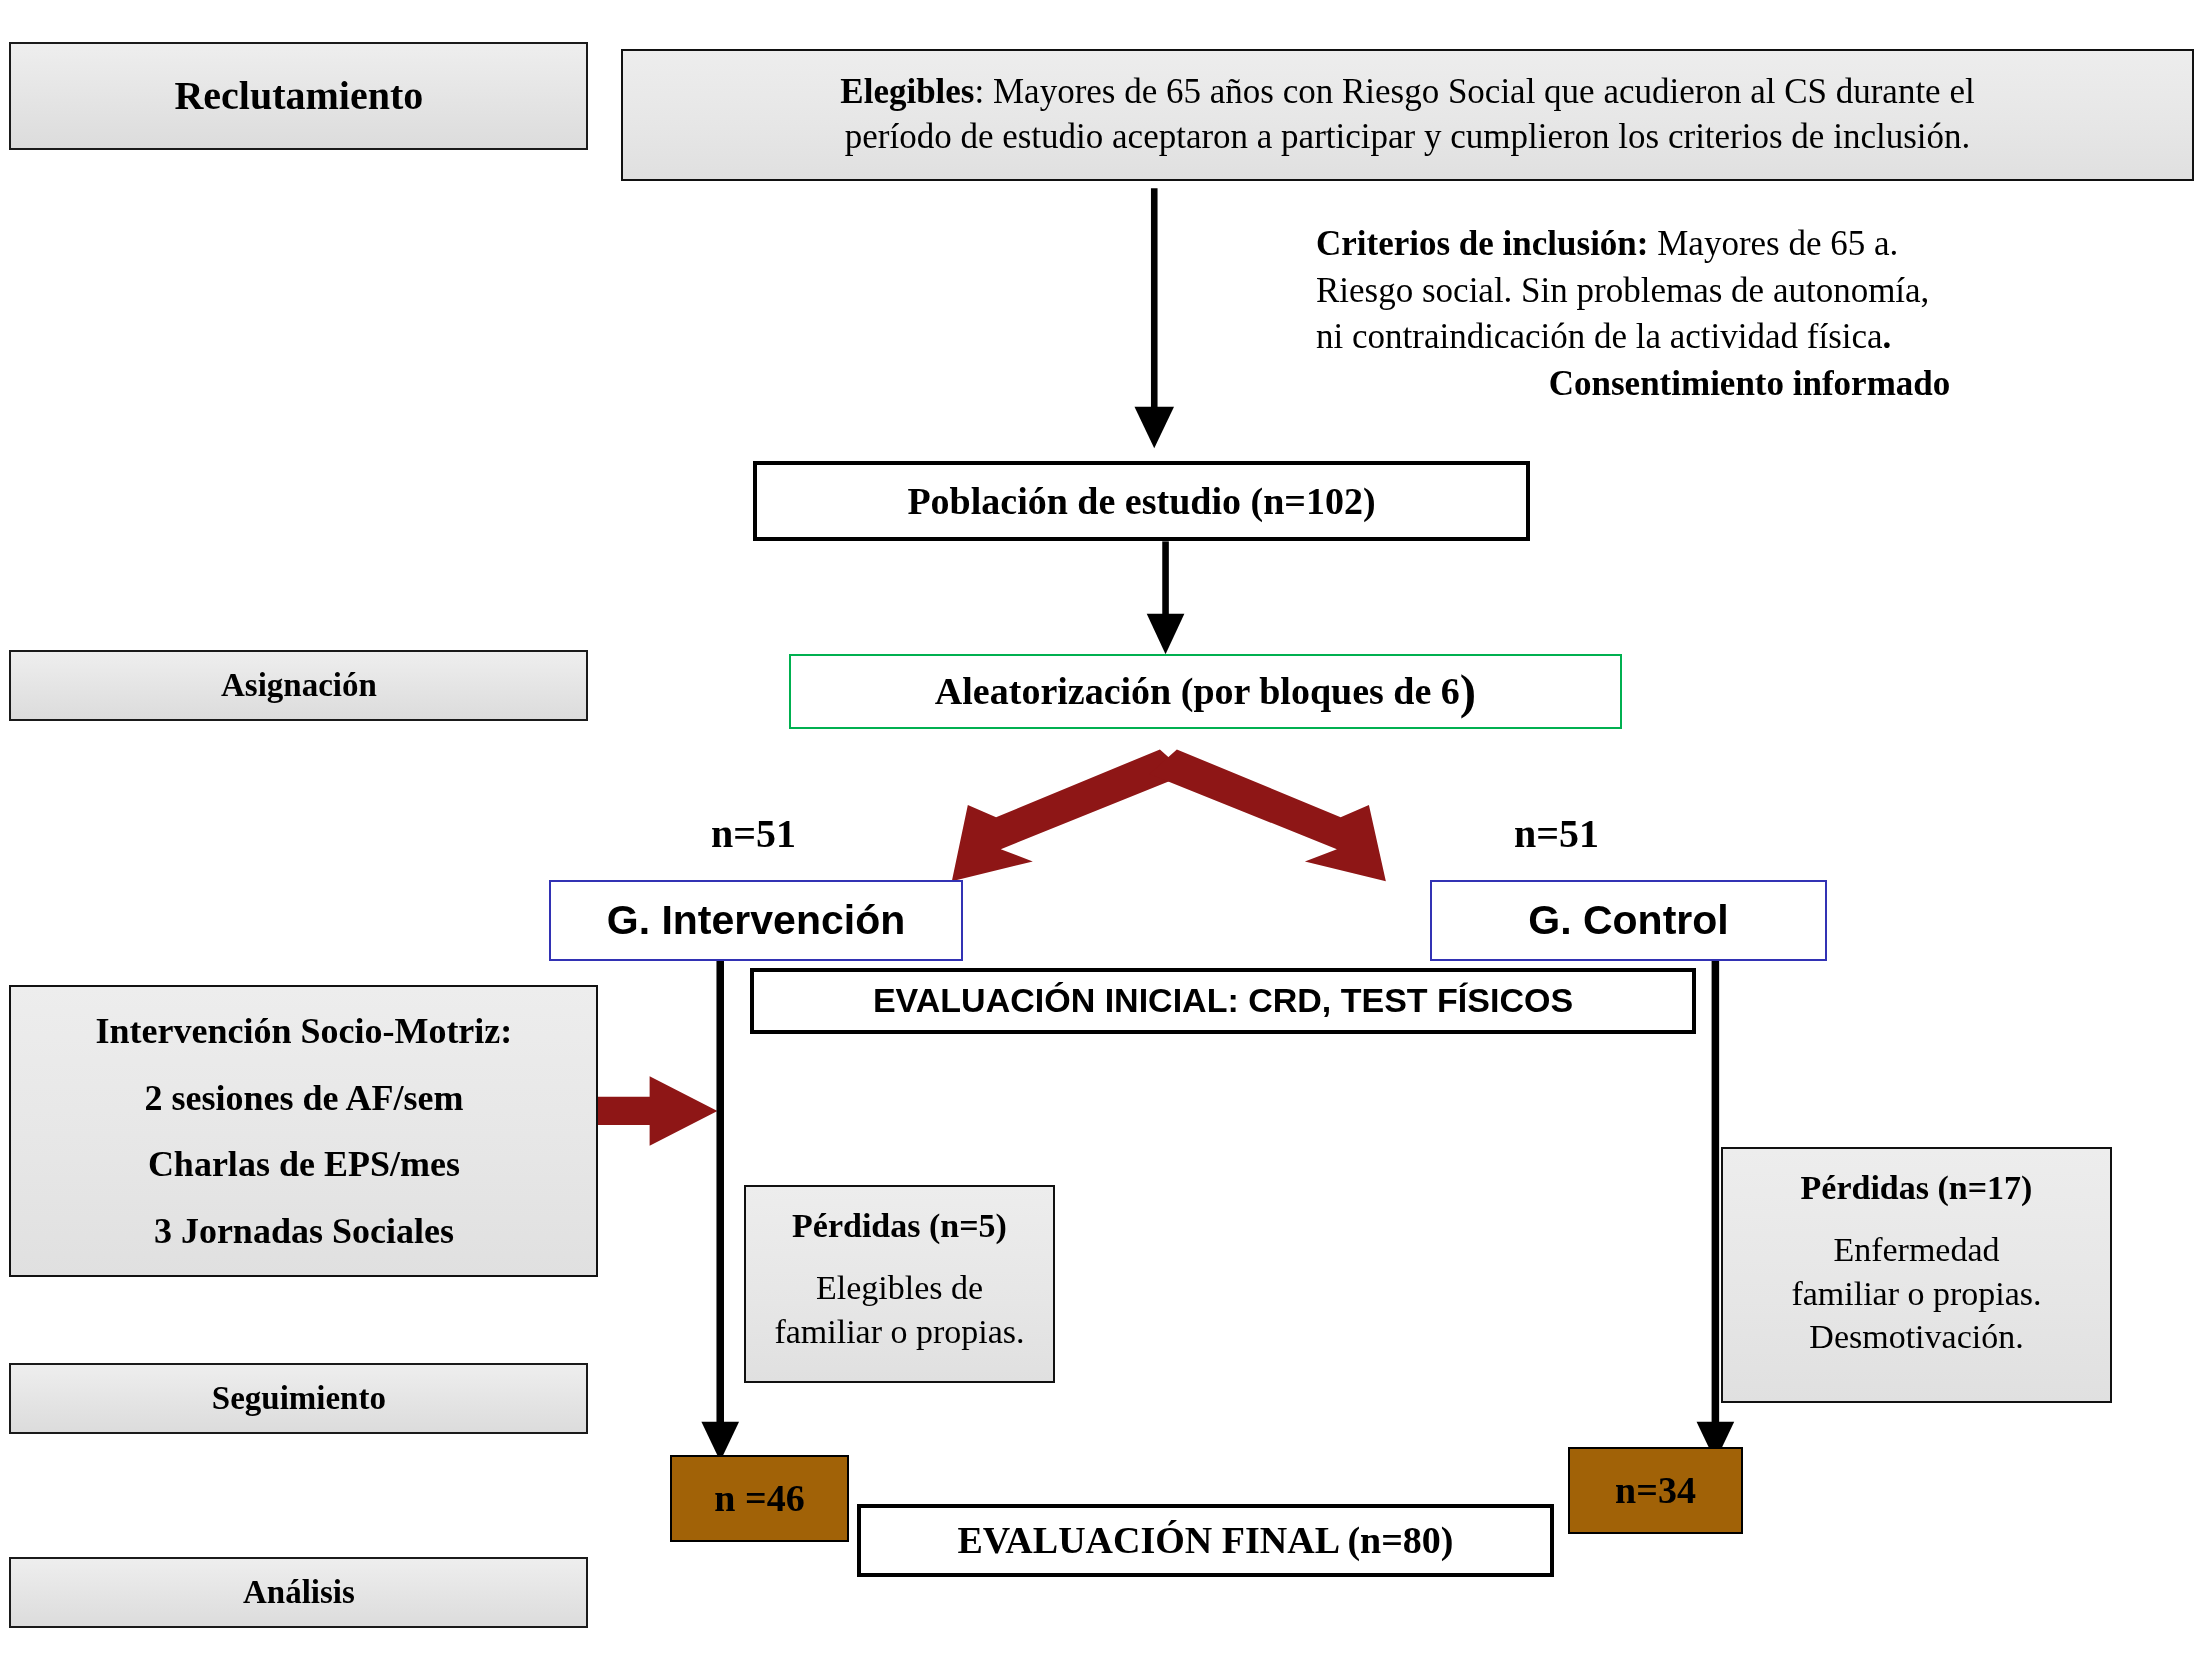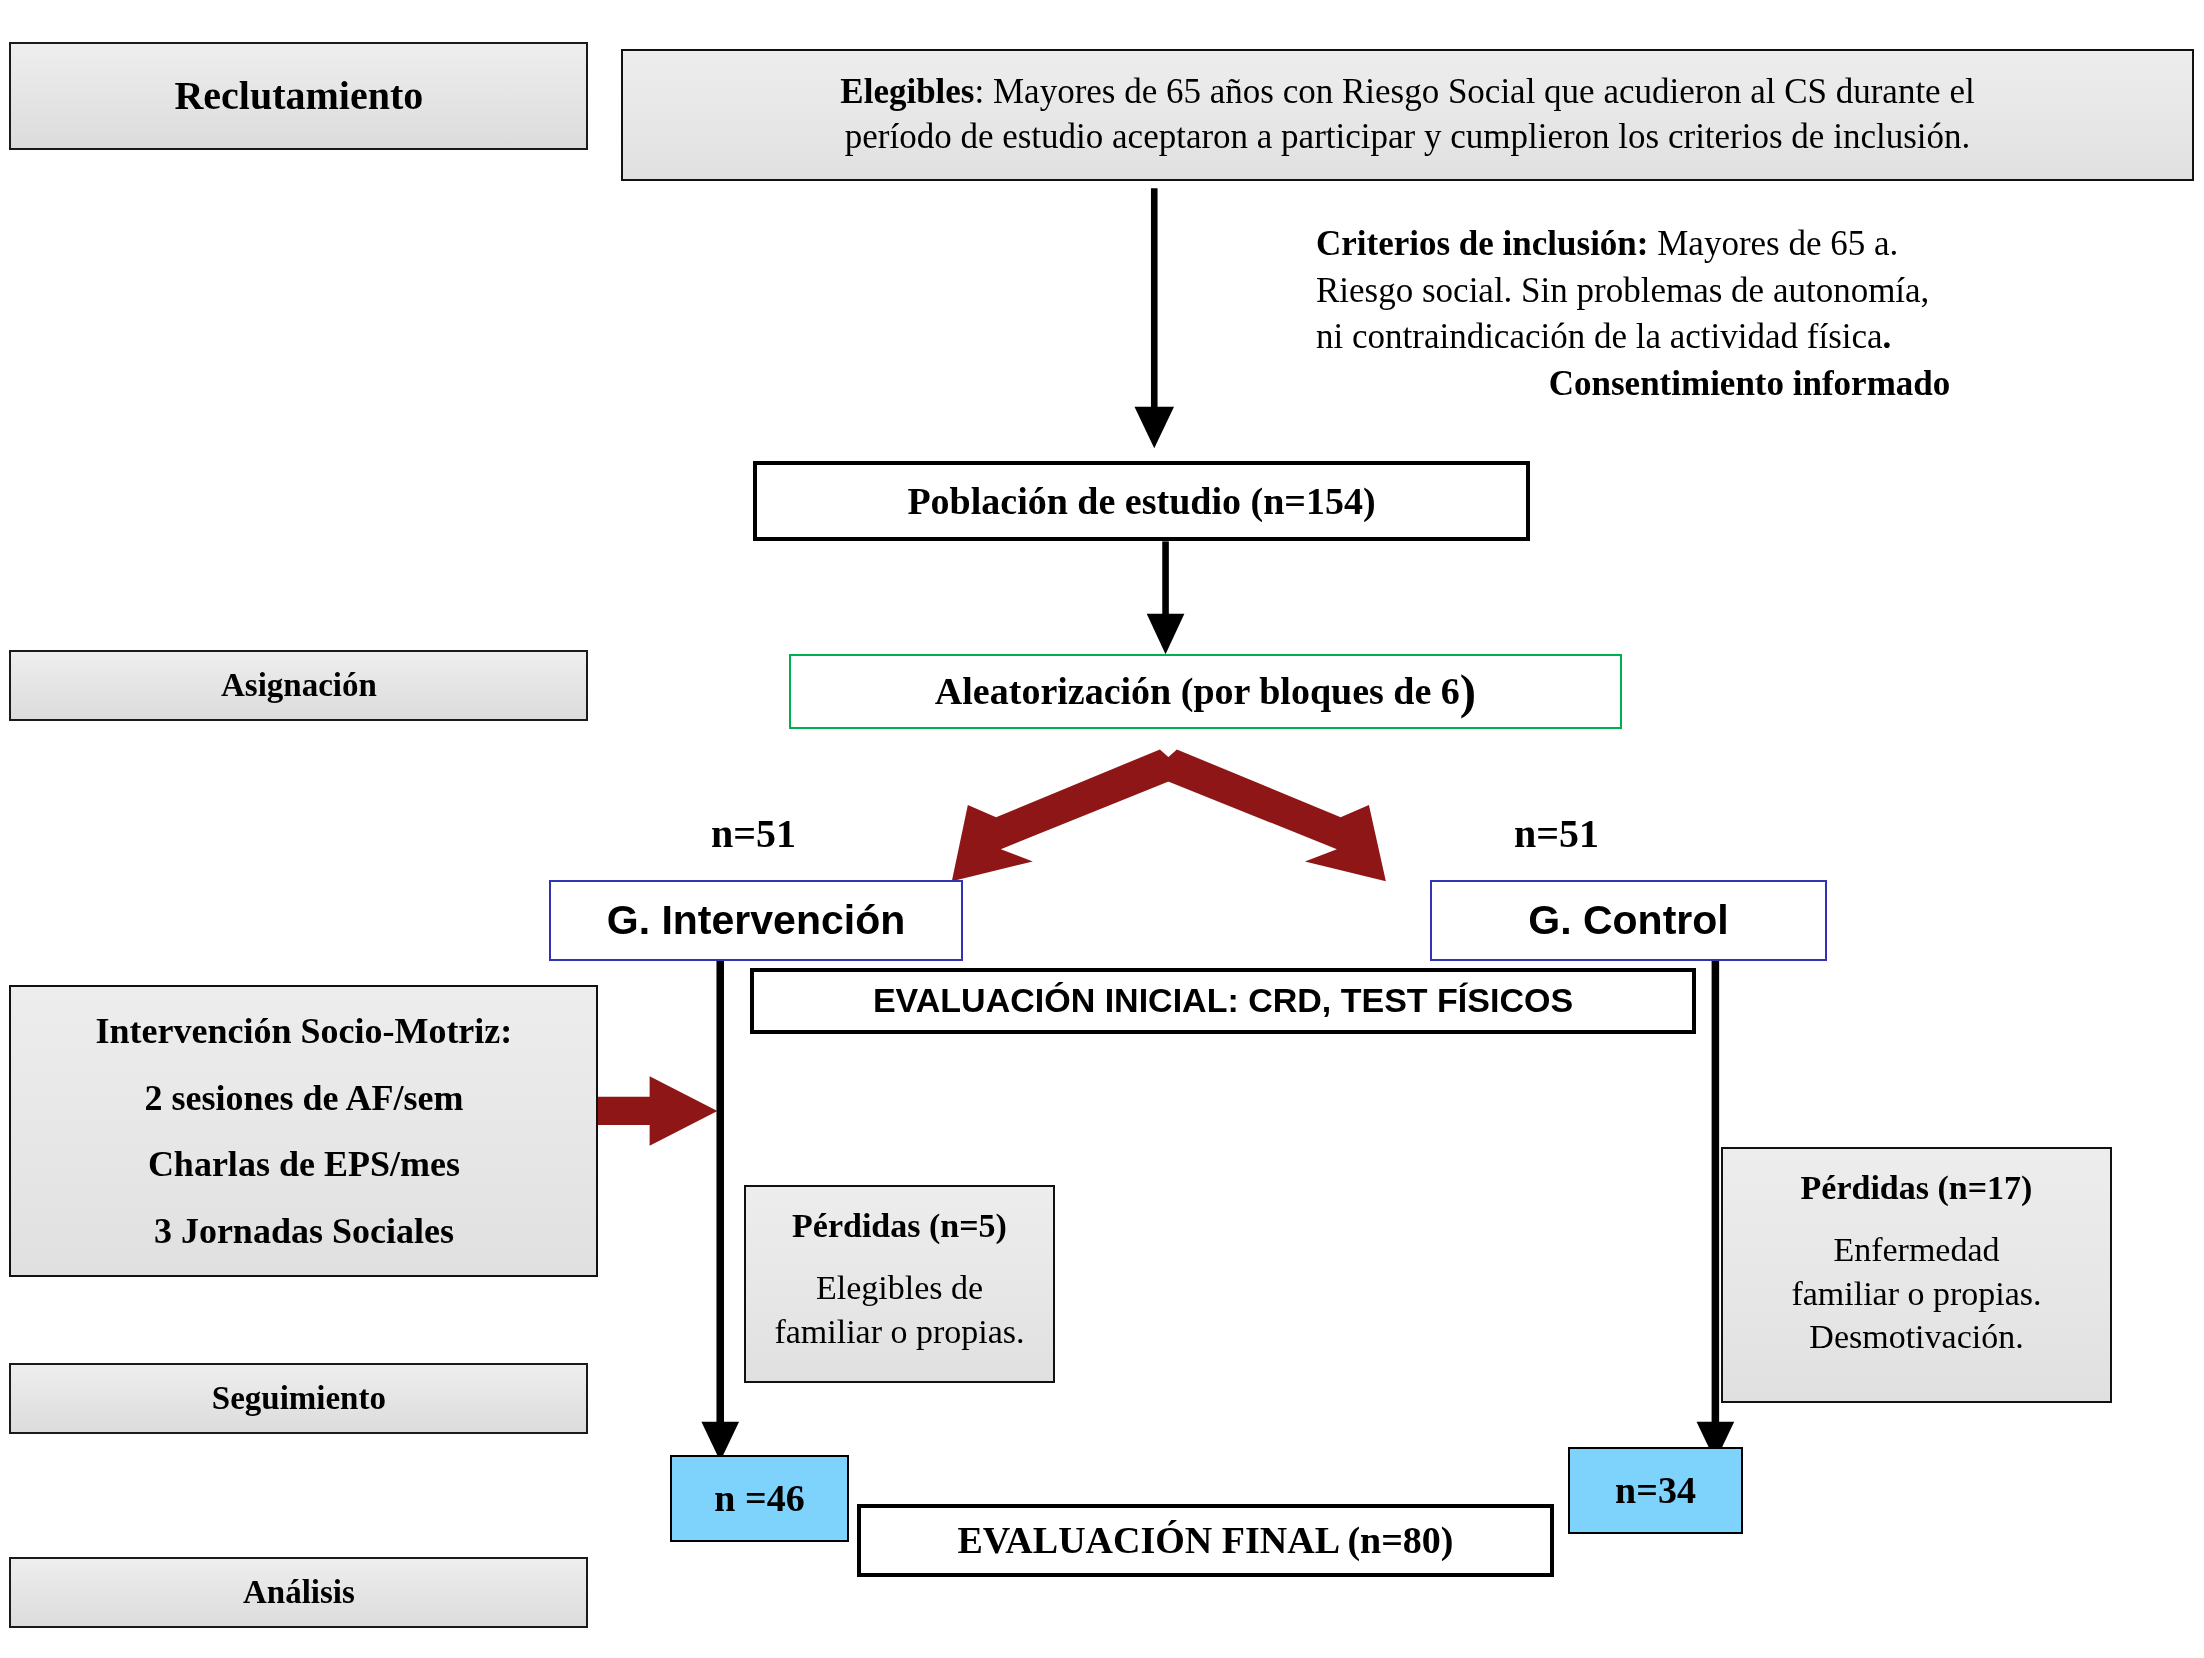--- a/index.html
+++ b/index.html
@@ -41,21 +41,21 @@
     color: #000;
   }
   
   .whitebox {
     background: #ffffff;
     border: 4.7px solid #000000;
     color: #000;
     font-weight: bold;
   }
   .thinwhitebox {
-    background: #7dd3fc;
+    background: #a16207;
     border: 2.8px solid #000000;
     color: #000;
     font-weight: bold;
   }
   
   .greenbox {
     background: #ffffff;
     border: 2.8px solid #00b050;
     color: #000;
     font-weight: bold;
@@ -166,21 +166,21 @@
       <span class="bold">Criterios de inclusión:</span><span>  Mayores de 65 a.</span>
     </div>
     <div>Riesgo social. Sin problemas de autonomía,</div>
     <div>
       <span>ni contraindicación de la actividad física</span><span class="bold">.</span>
     </div>
     <div class="bold" style="text-align:center; padding-left:85px;">Consentimiento informado</div>
   </div>
 
   <div class="box whitebox" style="left:753px; top:461px; width:777px; height:80px; font-size:38px;">
-    <span>Población de estudio (n=154)</span>
+    <span>Población de estudio (n=102)</span>
   </div>
 
   <div class="box greenbox" style="left:789px; top:654px; width:833px; height:75px; font-size:38px; flex-direction:row;">
     <span>Aleatorización (por bloques de 6</span>
       <span style="font-size:49px; line-height:0.8;">)</span>
   </div>
 
   <div class="plaintext bold" style="left:711px; top:810px; font-size:40px;">n=51</div>
 
   <div class="plaintext bold" style="left:1514px; top:810px; font-size:40px;">n=51</div>

